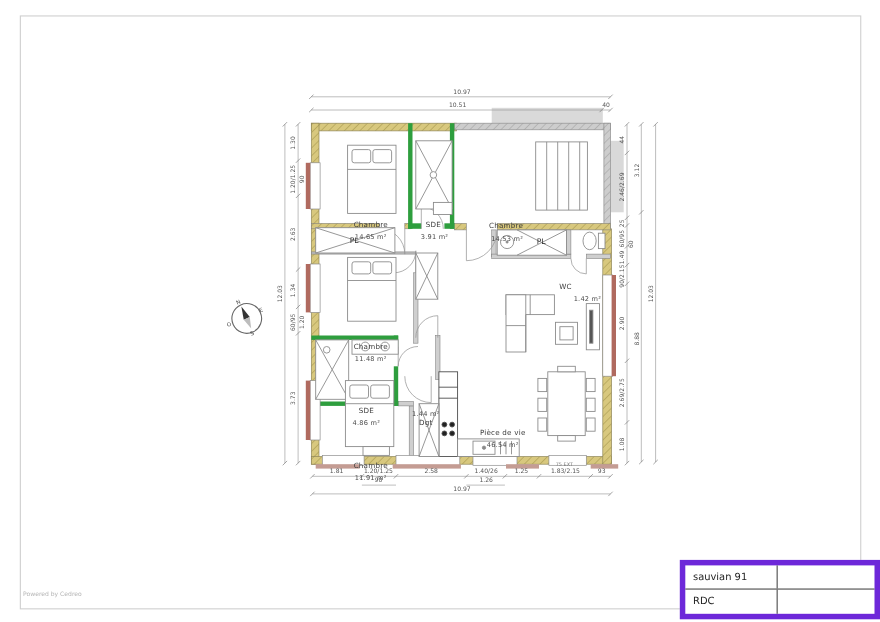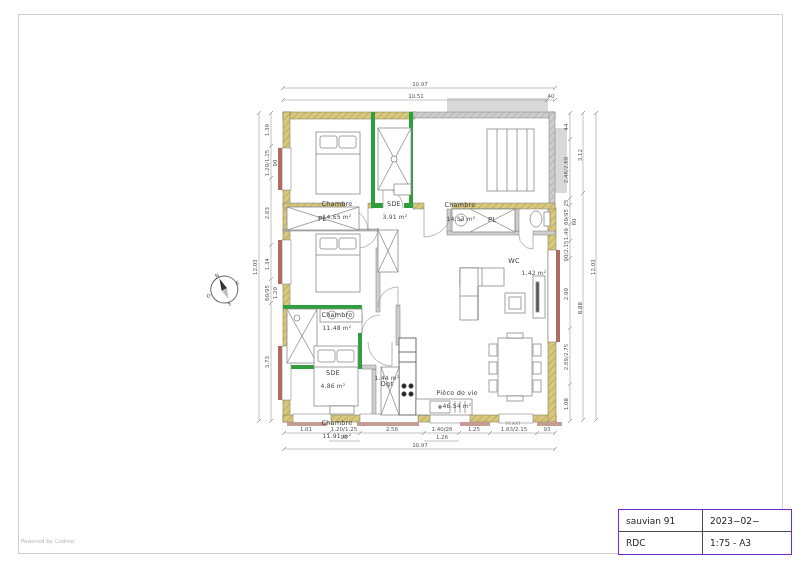--- a/index.html
+++ b/index.html
@@ -8,21 +8,21 @@
   .frame{position:absolute;left:18px;top:14px;width:763px;height:538px;border:1px solid #cfcfcf;}
   .lbl{position:absolute;font-size:6.5px;color:#3c3c3c;transform:translate(-50%,-50%);white-space:nowrap;letter-spacing:.2px;margin-top:48px;}
   .area{font-size:6px;color:#4a4a4a;}
   .pl{position:absolute;font-size:7px;color:#333;transform:translate(-50%,-50%);white-space:nowrap;}
   .big{font-size:7px;}
   .dim{position:absolute;font-size:5.5px;color:#555;transform:translate(-50%,-50%);white-space:nowrap;}
   .vdim{transform:translate(-50%,-50%) rotate(-90deg);}
   .tiny{font-size:4.5px;color:#777;}
   .plan-svg{position:absolute;left:0;top:0;}
   
-  .tblock{position:absolute;left:618px;top:509px;width:172px;height:44px;border:1px solid #6d28d9;background:#fff;}
+  .tblock{position:absolute;left:618px;top:509px;width:172px;height:44px;border:5px solid #6d28d9;background:#fff;}
   .tblock .row{display:flex;height:22px;box-sizing:border-box;}
   .tblock .row:first-child{border-bottom:1px solid #4a4a4a;}
   .tblock .c1{width:84px;border-right:1px solid #4a4a4a;box-sizing:border-box;}
   .tblock .c2{flex:1;}
   .tblock .cell{display:flex;align-items:center;padding-left:7px;font-size:9px;color:#222;}
   .footer{position:absolute;left:21px;top:538px;font-size:5.5px;color:#b5b5b5;}
   
   .compass{position:absolute;left:205px;top:271px;width:36px;height:36px;transform:rotate(-24deg);}
   .compass .ring{position:absolute;left:5px;top:5px;width:26px;height:26px;border:1px solid #666;border-radius:50%;}
   .compass .nshaft{position:absolute;left:16px;top:7px;width:0;height:0;
@@ -357,22 +357,20 @@
     <div class="sshaft"></div>
     <span class="pt pn">N</span>
     <span class="pt pe">E</span>
     <span class="pt ps">S</span>
     <span class="pt po">O</span>
   </div>
 
   <div class="tblock">
     <div class="row">
       <div class="c1 cell">sauvian 91</div>
-      <div class="c2 cell">2023−02−</div>
     </div>
     <div class="row">
       <div class="c1 cell">RDC</div>
-      <div class="c2 cell">1:75 - A3</div>
     </div>
   </div>
 
   <span class="footer">Powered by Cedreo</span>
 </div>
 
 </body></html>

